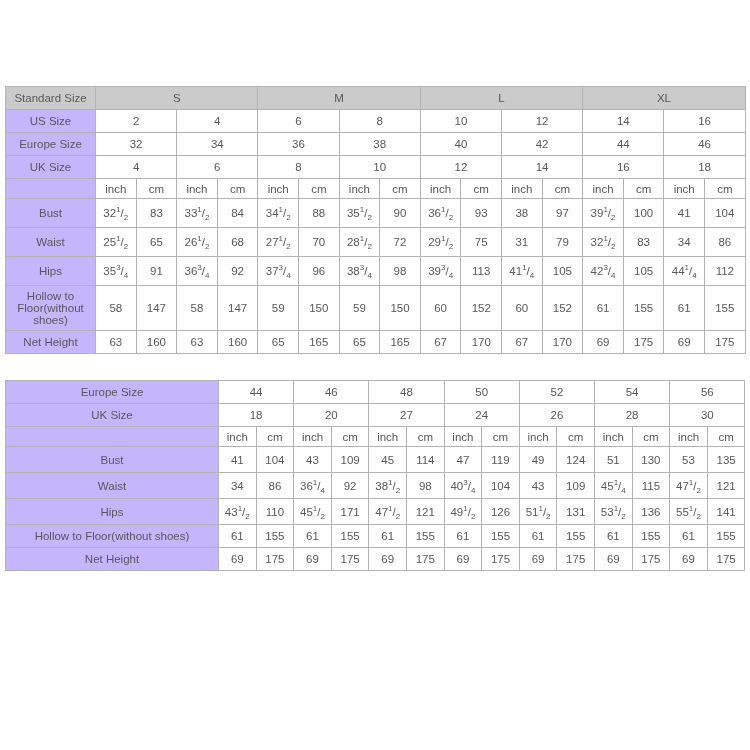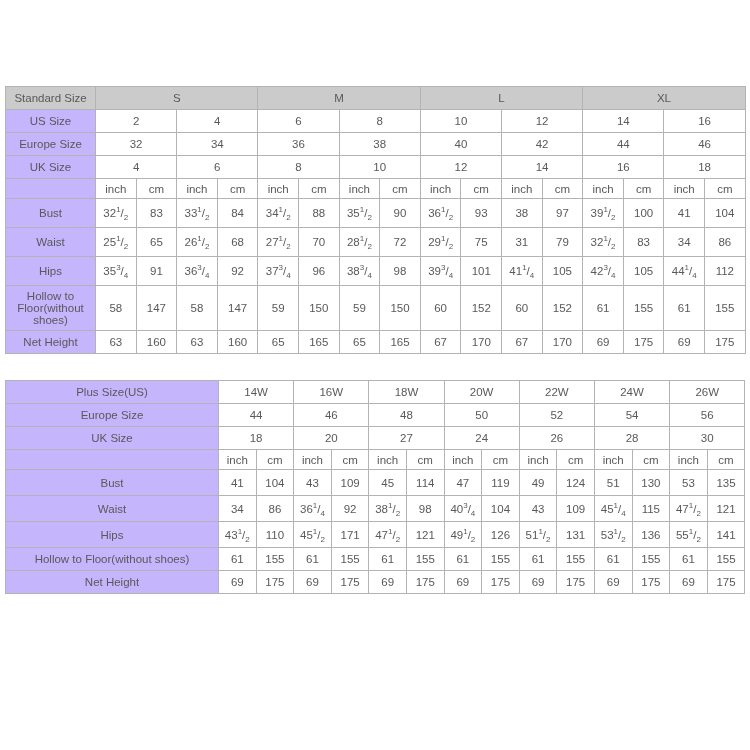--- a/index.html
+++ b/index.html
@@ -161,21 +161,21 @@
           <td class="lbl">Hips</td>
           <td>35<sup>3</sup>/<sub>4</sub></td>
           <td>91</td>
           <td>36<sup>3</sup>/<sub>4</sub></td>
           <td>92</td>
           <td>37<sup>3</sup>/<sub>4</sub></td>
           <td>96</td>
           <td>38<sup>3</sup>/<sub>4</sub></td>
           <td>98</td>
           <td>39<sup>3</sup>/<sub>4</sub></td>
-          <td>101</td>
+          <td>113</td>
           <td>41<sup>1</sup>/<sub>4</sub></td>
           <td>105</td>
           <td>42<sup>3</sup>/<sub>4</sub></td>
           <td>105</td>
           <td>44<sup>1</sup>/<sub>4</sub></td>
           <td>112</td>
         </tr>
         <tr class="hollow-row">
           <td class="lbl">Hollow to Floor(without shoes)</td>
           <td>58</td>
@@ -231,30 +231,20 @@
         <col style="width: 37.6px;">
         <col style="width: 37.6px;">
         <col style="width: 37.6px;">
         <col style="width: 37.6px;">
         <col style="width: 37.6px;">
         <col style="width: 37.6px;">
         <col style="width: 37.6px;">
         <col style="width: 37.6px;">
       </colgroup>
     <tbody>
-        <tr class="hdr-row">
-          <td class="lbl">Plus Size(US)</td>
-          <td colspan="2">14W</td>
-          <td colspan="2">16W</td>
-          <td colspan="2">18W</td>
-          <td colspan="2">20W</td>
-          <td colspan="2">22W</td>
-          <td colspan="2">24W</td>
-          <td colspan="2">26W</td>
-        </tr>
         <tr class="hdr-row">
           <td class="lbl">Europe Size</td>
           <td colspan="2">44</td>
           <td colspan="2">46</td>
           <td colspan="2">48</td>
           <td colspan="2">50</td>
           <td colspan="2">52</td>
           <td colspan="2">54</td>
           <td colspan="2">56</td>
         </tr>

